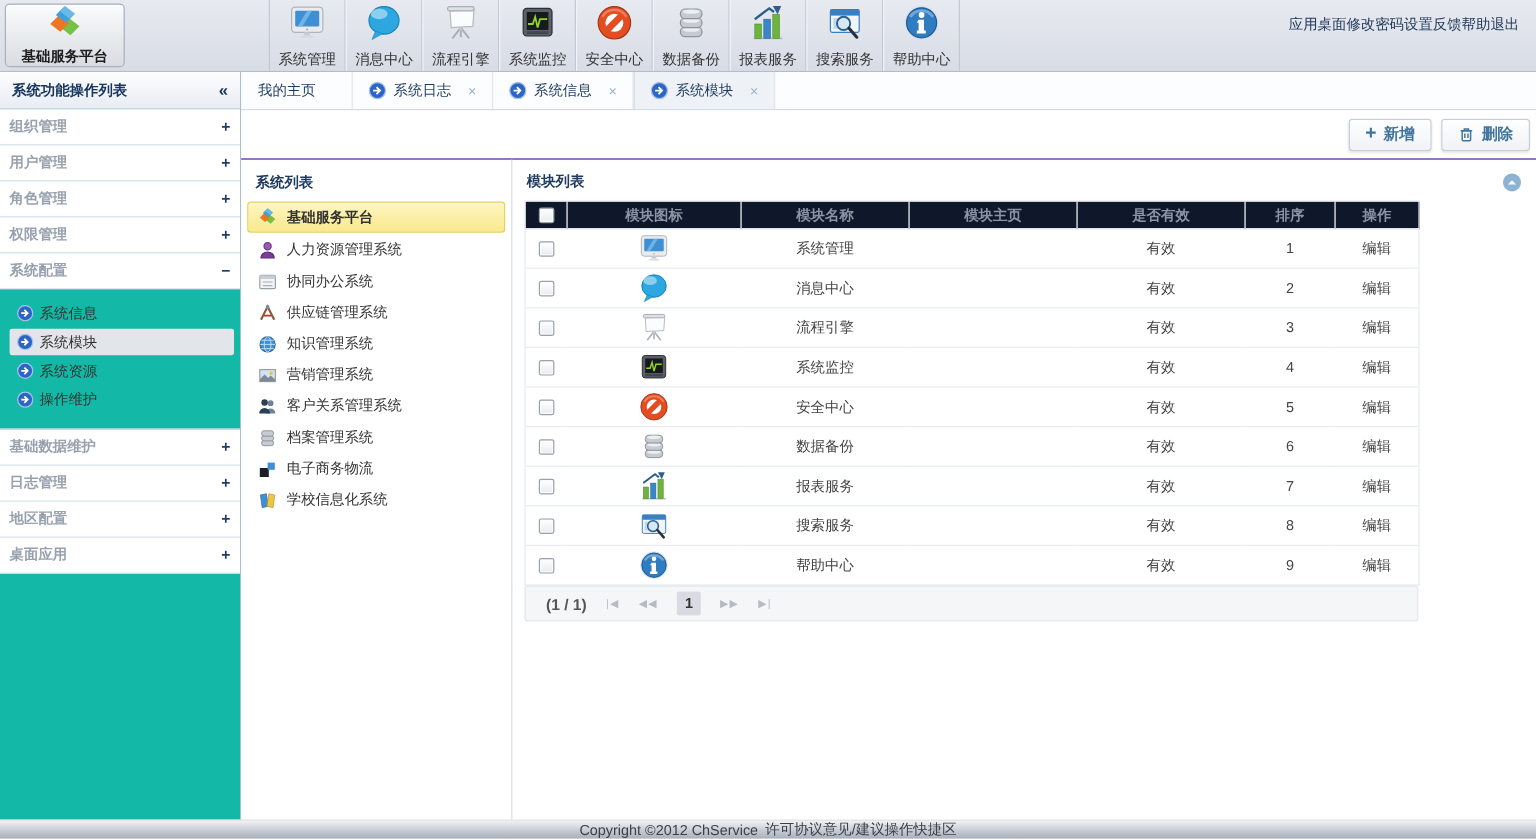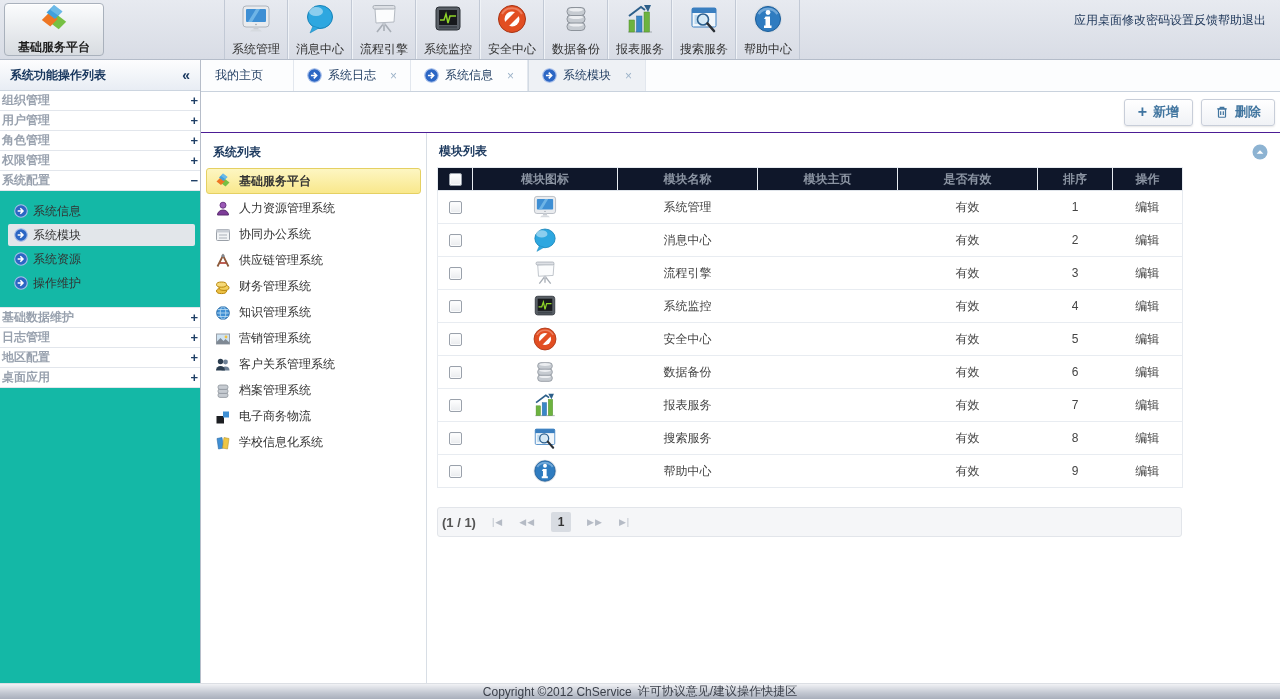--- a/index.html
+++ b/index.html
@@ -19,21 +19,21 @@
   .top-link { color:#223a5c; cursor:pointer; white-space:nowrap; }
 
   
   .main { flex:1; display:flex; min-height:0; }
 
   
   .sidebar { flex:0 0 201px; width:201px; background:#14b8a6; border-right:1px solid #b6bdc9; display:flex; flex-direction:column; }
   .sidebar-header { flex:0 0 31px; background:linear-gradient(#fdfdfe,#e8edf4); border-bottom:1px solid #ccd5e0; display:flex; align-items:center; padding:0 10px; }
   .sidebar-title { flex:1; font-weight:bold; color:#17365d; }
   .sidebar-collapse { color:#17365d; font-weight:bold; font-size:14px; cursor:pointer; }
-  .acc-header { height:20px; display:flex; align-items:center; padding:0 2px; border-bottom:1px solid #e2e6ec; cursor:pointer; background:#fff; }
+  .acc-header { height:30px; display:flex; align-items:center; padding:0 8px; border-bottom:1px solid #e2e6ec; cursor:pointer; background:#fff; }
   .acc-label { flex:1; font-weight:bold; color:#98a1ae; }
   .acc-toggle { color:#1f3f66; font-weight:bold; font-size:13px; }
   .acc-body { padding:9px 0 11px; border-bottom:1px solid #e2e6ec; }
   .acc-item { height:22px; display:flex; align-items:center; gap:5px; padding:0 6px; margin:0 5px 2px 8px; border-radius:2px; color:#333; cursor:pointer; }
   .acc-item.selected { background:#e2e6ea; }
   .acc-item .icon { display:inline-flex; }
 
   
   .content { flex:1; display:flex; flex-direction:column; min-width:0; }
   .tabstrip { flex:0 0 32px; height:32px; background:#fcfdfe; border-bottom:1px solid #c9d2dd; display:flex; }
@@ -61,21 +61,21 @@
   .module-header { display:flex; align-items:center; justify-content:space-between; padding:5px 2px 7px 2px; }
   .collapse-circle { display:inline-flex; cursor:pointer; }
 
   table.mod-table { width:745px; border-collapse:collapse; table-layout:fixed; border:1px solid #e7ebf0; }
   .mod-table th { height:23px; font-weight:bold; color:#8b94a2; border-bottom:1px solid #dfe4ea; border-left:1px solid #e9edf2; background:#0f172a; font-size:12px; }
   .mod-table th:first-child { border-left:none; }
   .mod-table td { height:33px; text-align:center; color:#444; border-top:1px solid #e8ecf1; background:#fff; }
   .mod-table td.icon-cell .icon { display:inline-flex; vertical-align:middle; }
   .checkbox { width:13px; height:13px; display:inline-block; border:1px solid #9aa1ab; border-radius:2px; background:linear-gradient(#ffffff,#e9ebee); box-shadow:inset 0 0 0 1px #fafbfc; cursor:pointer; vertical-align:middle; }
 
-  .pager { width:745px; height:30px; margin-top:19px; background:#f5f6f8; border:1px solid #e2e5ea; border-radius:3px; display:flex; align-items:center; padding:0 4px; gap:16px; }
+  .pager { width:745px; height:30px; background:#f5f6f8; border:1px solid #e2e5ea; border-radius:3px; display:flex; align-items:center; padding:0 17px; gap:16px; }
   .pager-label { font-weight:bold; color:#555; font-size:13px; }
   .pg-btn { color:#b5bbc5; font-size:9px; letter-spacing:1px; cursor:pointer; user-select:none; }
   .pg-current { min-width:20px; height:20px; padding:0 4px; background:#d8dce2; color:#333; font-weight:bold; display:flex; align-items:center; justify-content:center; border-radius:2px; cursor:pointer; }
 
   
   .footer { flex:0 0 16px; height:16px; background:linear-gradient(#f1f2f5 0%,#c2c7d1 60%,#a9afbc 100%); border-top:1px solid #dcdfe4; display:flex; align-items:center; justify-content:center; gap:6px; color:#3a3f49; font-size:12px; }
   .footer span { cursor:default; }
   .footer .f-link { cursor:pointer; }
 </style>
 </head>
@@ -382,30 +382,20 @@
                       <path d="M2.5 13.5 L8 2.5 L13.5 13.5" stroke="#8d5a3b" stroke-width="1.8" fill="none"></path>
                       <path d="M5 10 h6" stroke="#b03a2e" stroke-width="1.6"></path>
                       <circle cx="8" cy="2.8" r="1.6" fill="#7f8994"></circle>
                     </svg>
                   </span>
                   <span>供应链管理系统</span>
                 </div>
                 <div class="sys-item">
                   <span class="icon">
                     <svg width="16" height="16" viewBox="0 0 16 16">
-                      <ellipse cx="6.5" cy="12" rx="5" ry="2.6" fill="#ecc044" stroke="#b8860b"></ellipse>
-                      <ellipse cx="9" cy="8.8" rx="5" ry="2.6" fill="#f2cf5c" stroke="#b8860b"></ellipse>
-                      <ellipse cx="6.5" cy="5.6" rx="5" ry="2.6" fill="#f6d977" stroke="#b8860b"></ellipse>
-                    </svg>
-                  </span>
-                  <span>财务管理系统</span>
-                </div>
-                <div class="sys-item">
-                  <span class="icon">
-                    <svg width="16" height="16" viewBox="0 0 16 16">
                       <circle cx="8" cy="8" r="6.3" fill="#3f8fd4" stroke="#2a6aa5"></circle>
                       <ellipse cx="8" cy="8" rx="2.8" ry="6.3" fill="none" stroke="#bfe0f5" stroke-width="0.8"></ellipse>
                       <path d="M1.7 8 h12.6 M2.8 4.5 h10.4 M2.8 11.5 h10.4" stroke="#bfe0f5" stroke-width="0.8" fill="none"></path>
                     </svg>
                   </span>
                   <span>知识管理系统</span>
                 </div>
                 <div class="sys-item">
                   <span class="icon">
                     <svg width="16" height="16" viewBox="0 0 16 16">

